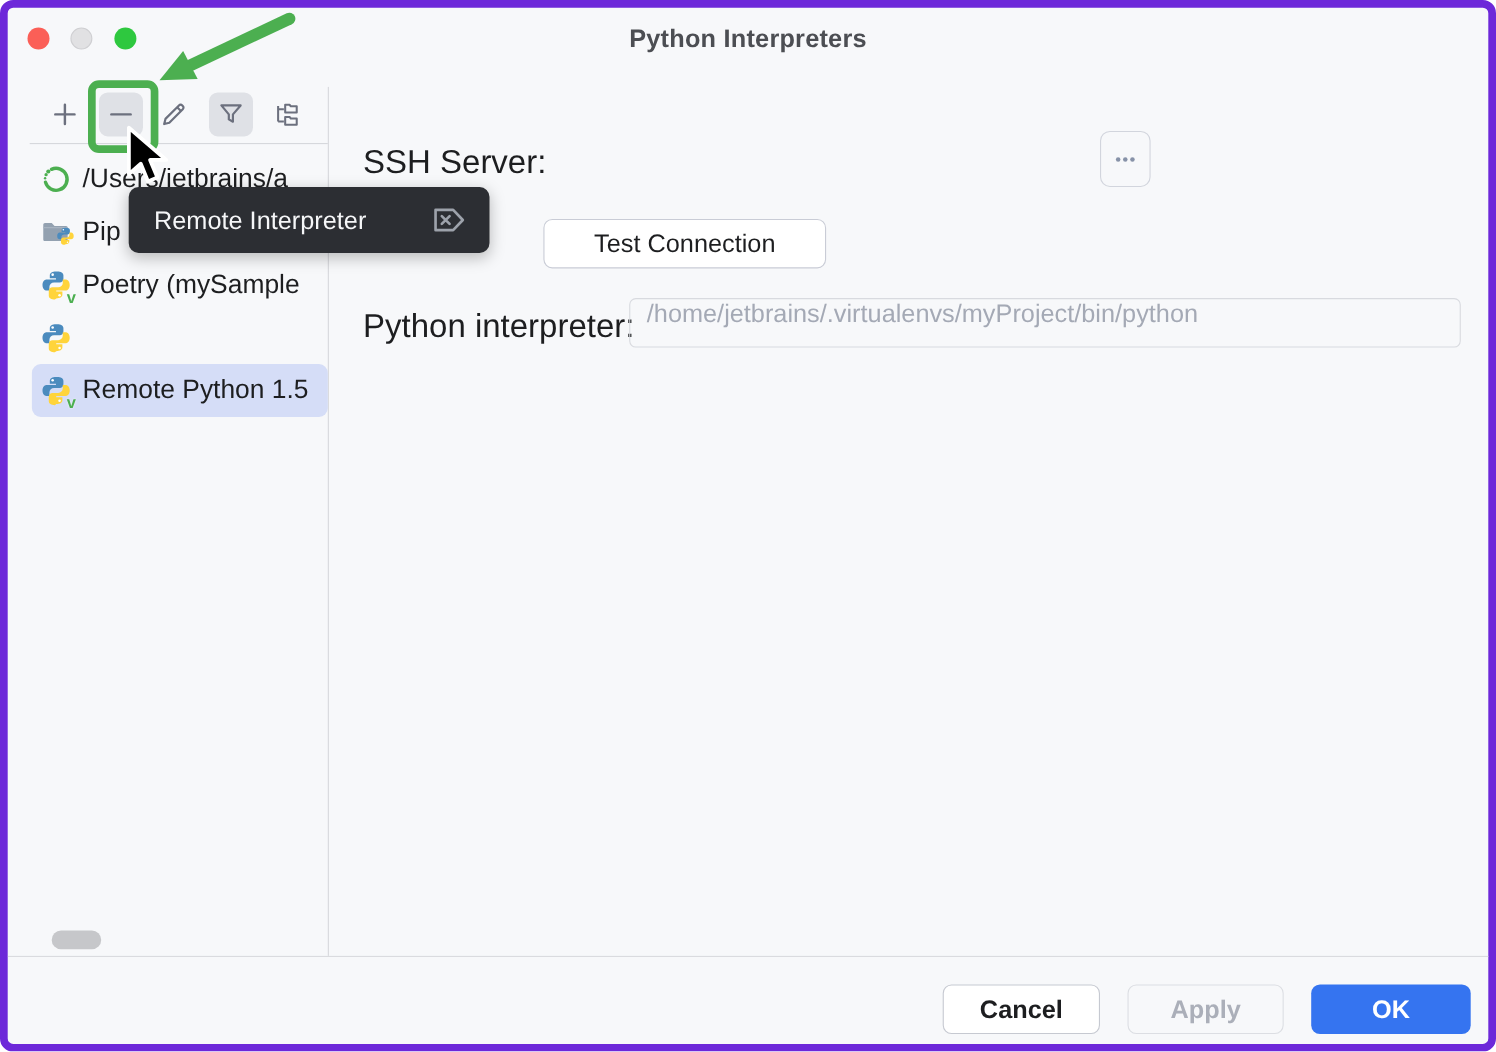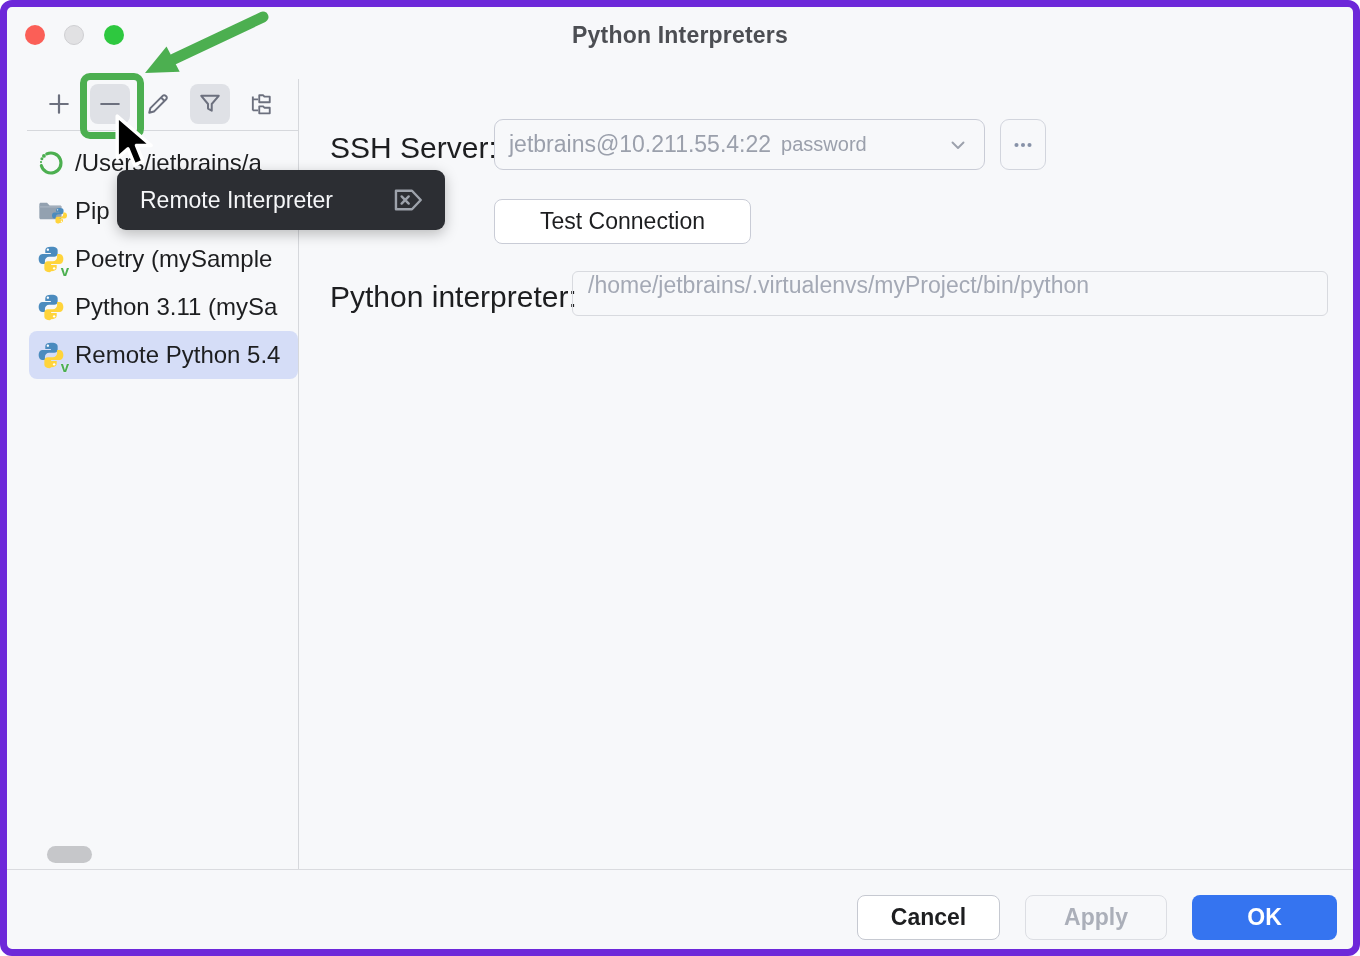--- a/index.html
+++ b/index.html
@@ -177,45 +177,37 @@
 
     <div class="row">
       <span class="ric">
         <svg width="28" height="28" viewBox="0 0 24 24">
           <path d="M11.9 1.5c-2.8 0-4.8 1-4.8 3v2.3h4.8v.9H4.8C2.8 7.7 1.4 9.4 1.4 12s1.4 4.3 3.4 4.3h2V13.5c0-1.9 1.6-3.4 3.6-3.4h4.4c1.6 0 2.9-1.3 2.9-2.9V4.5c0-1.9-2-3-4.8-3z" fill="#4B8BBE"></path>
           <path d="M12.1 22.5c2.8 0 4.8-1 4.8-3v-2.3h-4.8v-.9h7.1c2 0 3.4-1.7 3.4-4.3s-1.4-4.3-3.4-4.3h-2v2.8c0 1.9-1.6 3.4-3.6 3.4H9.2c-1.6 0-2.9 1.3-2.9 2.9v3.6c0 1.9 2 3 4.8 3z" fill="#FFD43B"></path>
           <circle cx="9.3" cy="4" r="1" fill="#fff"></circle>
             <circle cx="14.7" cy="20" r="1" fill="#fff"></circle>
         </svg>
       </span>
-      <span class="rlabel">Python 3.11 (mySa</span>
     </div>
 
     <div class="row selected">
       <span class="ric">
         <svg width="28" height="28" viewBox="0 0 24 24">
           <path d="M11.9 1.5c-2.8 0-4.8 1-4.8 3v2.3h4.8v.9H4.8C2.8 7.7 1.4 9.4 1.4 12s1.4 4.3 3.4 4.3h2V13.5c0-1.9 1.6-3.4 3.6-3.4h4.4c1.6 0 2.9-1.3 2.9-2.9V4.5c0-1.9-2-3-4.8-3z" fill="#4B8BBE"></path>
           <path d="M12.1 22.5c2.8 0 4.8-1 4.8-3v-2.3h-4.8v-.9h7.1c2 0 3.4-1.7 3.4-4.3s-1.4-4.3-3.4-4.3h-2v2.8c0 1.9-1.6 3.4-3.6 3.4H9.2c-1.6 0-2.9 1.3-2.9 2.9v3.6c0 1.9 2 3 4.8 3z" fill="#FFD43B"></path>
           <circle cx="9.3" cy="4" r="1" fill="#fff"></circle>
             <circle cx="14.7" cy="20" r="1" fill="#fff"></circle>
         </svg>
         <span class="venv-badge">v</span>
       </span>
-      <span class="rlabel">Remote Python 5.4</span>
+      <span class="rlabel">Remote Python 1.5</span>
     </div>
   </div>
 
   <div class="flabel lbl-ssh">SSH Server:</div>
-  <div class="dropdown">
-    <span class="dval">jetbrains@10.211.55.4:22</span>
-    <span class="dauth">password</span>
-    <svg width="24" height="24" viewBox="0 0 24 24" fill="none" stroke="#9CA1AC" stroke-width="1.9" stroke-linecap="round" stroke-linejoin="round">
-        <polyline points="6.5,9.5 12,15 17.5,9.5"></polyline>
-      </svg>
-  </div>
   <div class="browse-btn">
     <svg width="26" height="26" viewBox="0 0 24 24">
         <circle cx="6" cy="12" r="1.9" fill="#8792A8"></circle>
         <circle cx="12" cy="12" r="1.9" fill="#8792A8"></circle>
         <circle cx="18" cy="12" r="1.9" fill="#8792A8"></circle>
       </svg>
   </div>
   <div class="test-btn">
     <span>Test Connection</span>
   </div>

